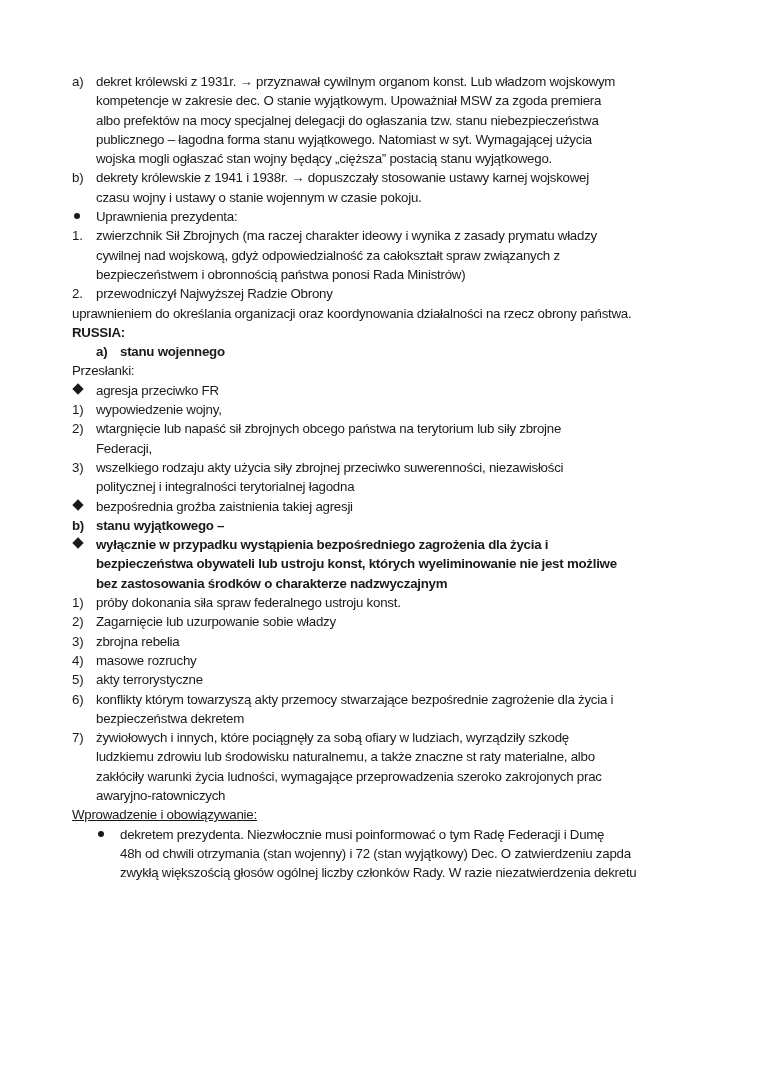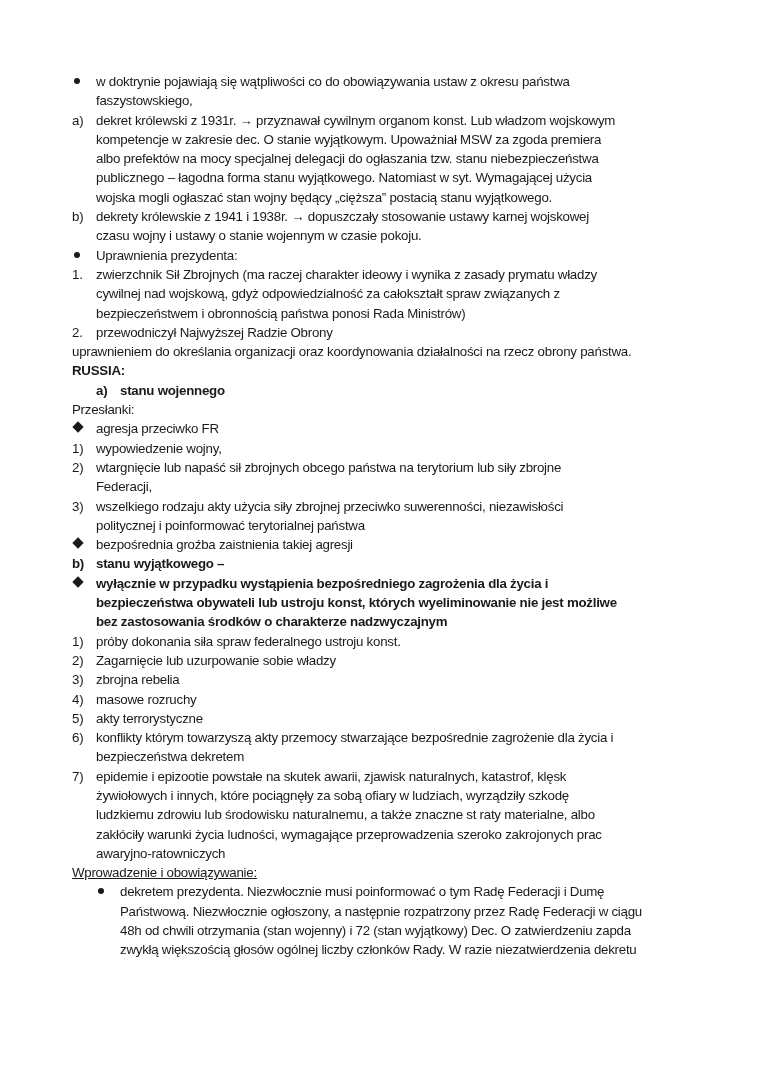--- a/index.html
+++ b/index.html
@@ -20,27 +20,20 @@
   .ln { display: block; white-space: nowrap; }
   .bold { font-weight: bold; }
   .u { text-decoration: underline; }
   .bullet-dot { display: inline-block; width: 6px; height: 6px; border-radius: 50%; background: #1a1a1a; margin-left: 2px; vertical-align: 2px; }
   .diamond { display: inline-block; width: 8px; height: 8px; background: #1a1a1a; transform: rotate(45deg); margin-left: 2px; vertical-align: 2px; }
 </style>
 </head>
 <body>
 
 <div class="page" id="page">
-    <div class="row">
-      <span class="marker"><span class="bullet-dot"></span></span>
-      <div class="body">
-        <span class="ln">w doktrynie pojawiają się wątpliwości co do obowiązywania ustaw z okresu państwa</span>
-        <span class="ln">faszystowskiego,</span>
-      </div>
-    </div>
     <div class="row">
       <span class="marker">a)</span>
       <div class="body">
         <span class="ln">dekret królewski z 1931r. → przyznawał cywilnym organom konst. Lub władzom wojskowym</span>
         <span class="ln">kompetencje w zakresie dec. O stanie wyjątkowym. Upoważniał MSW za zgoda premiera</span>
         <span class="ln">albo prefektów na mocy specjalnej delegacji do ogłaszania tzw. stanu niebezpieczeństwa</span>
         <span class="ln">publicznego – łagodna forma stanu wyjątkowego. Natomiast w syt. Wymagającej użycia</span>
         <span class="ln">wojska mogli ogłaszać stan wojny będący „cięższa” postacią stanu wyjątkowego.</span>
       </div>
     </div>
@@ -108,21 +101,21 @@
       <span class="marker">2)</span>
       <div class="body">
         <span class="ln">wtargnięcie lub napaść sił zbrojnych obcego państwa na terytorium lub siły zbrojne</span>
         <span class="ln">Federacji,</span>
       </div>
     </div>
     <div class="row">
       <span class="marker">3)</span>
       <div class="body">
         <span class="ln">wszelkiego rodzaju akty użycia siły zbrojnej przeciwko suwerenności, niezawisłości</span>
-        <span class="ln">politycznej i poinformować terytorialnej państwa</span>
+        <span class="ln">politycznej i integralności terytorialnej łagodna</span>
       </div>
     </div>
     <div class="row">
       <span class="marker"><span class="diamond"></span></span>
       <div class="body">
         <span class="ln">bezpośrednia groźba zaistnienia takiej agresji</span>
       </div>
     </div>
     <div class="row">
       <span class="marker bold">b)</span>
@@ -171,34 +164,32 @@
     <div class="row">
       <span class="marker">6)</span>
       <div class="body">
         <span class="ln">konflikty którym towarzyszą akty przemocy stwarzające bezpośrednie zagrożenie dla życia i</span>
         <span class="ln">bezpieczeństwa dekretem</span>
       </div>
     </div>
     <div class="row">
       <span class="marker">7)</span>
       <div class="body">
-        <span class="ln">epidemie i epizootie powstałe na skutek awarii, zjawisk naturalnych, katastrof, klęsk</span>
         <span class="ln">żywiołowych i innych, które pociągnęły za sobą ofiary w ludziach, wyrządziły szkodę</span>
         <span class="ln">ludzkiemu zdrowiu lub środowisku naturalnemu, a także znaczne st raty materialne, albo</span>
         <span class="ln">zakłóciły warunki życia ludności, wymagające przeprowadzenia szeroko zakrojonych prac</span>
         <span class="ln">awaryjno-ratowniczych</span>
       </div>
     </div>
     <div class="row">
       <div class="body">
         <span class="ln u">Wprowadzenie i obowiązywanie:</span>
       </div>
     </div>
     <div class="row">
       <span class="marker indent"><span class="bullet-dot"></span></span>
       <div class="body">
         <span class="ln">dekretem prezydenta. Niezwłocznie musi poinformować o tym Radę Federacji i Dumę</span>
-        <span class="ln">Państwową. Niezwłocznie ogłoszony, a następnie rozpatrzony przez Radę Federacji w ciągu</span>
         <span class="ln">48h od chwili otrzymania (stan wojenny) i 72 (stan wyjątkowy) Dec. O zatwierdzeniu zapda</span>
         <span class="ln">zwykłą większością głosów ogólnej liczby członków Rady. W razie niezatwierdzenia dekretu</span>
       </div>
     </div>
   </div>
 
 </body></html>

